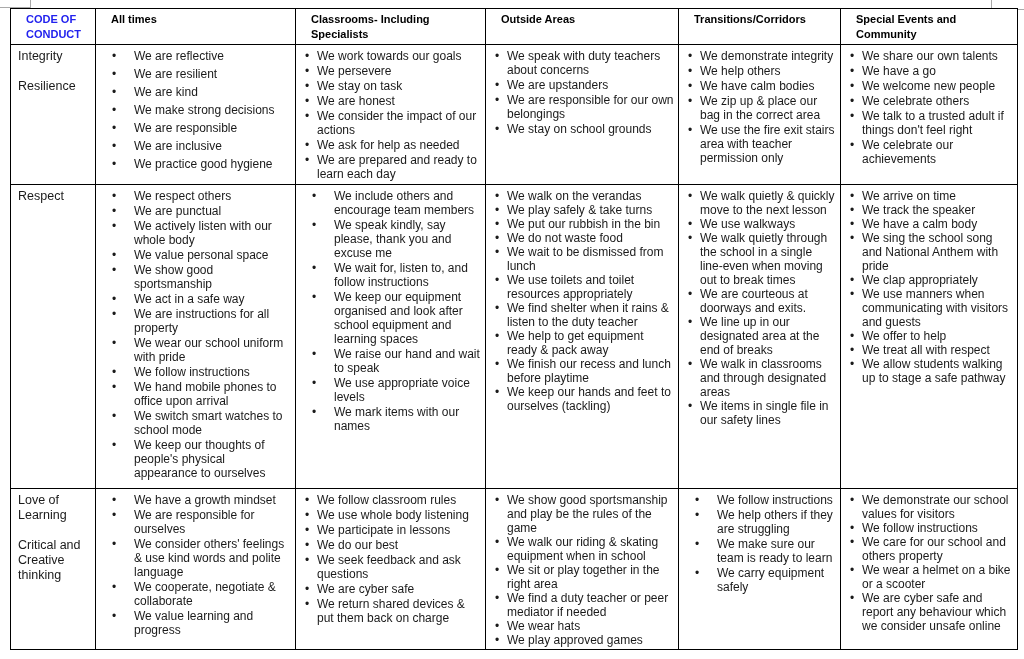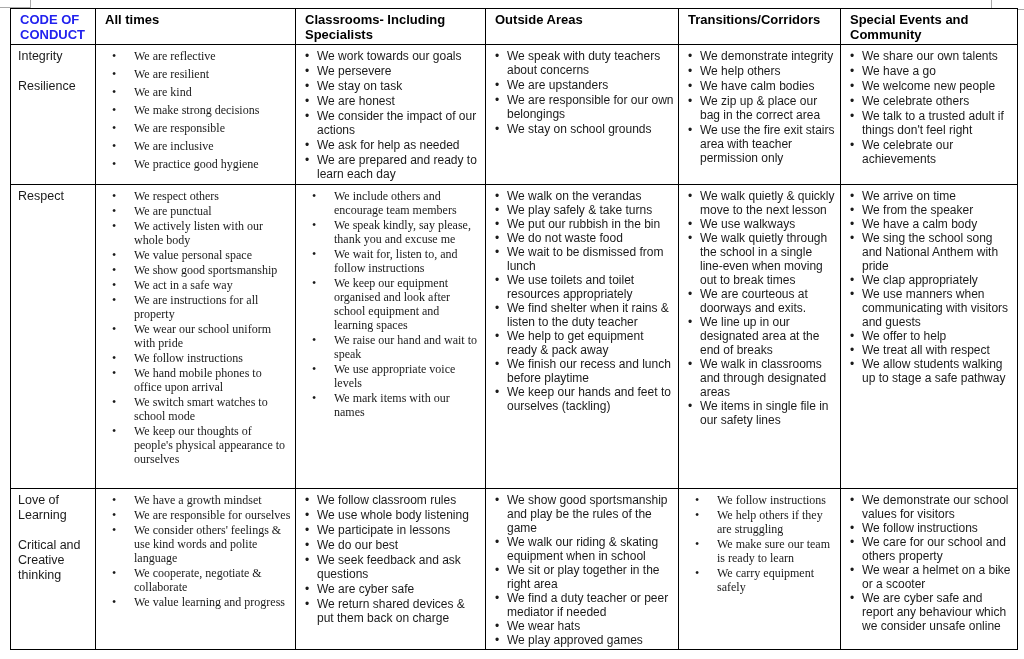--- a/index.html
+++ b/index.html
@@ -29,24 +29,24 @@
     background: #ffffff;
   }
   th, td {
     border: 1.5px solid #000000;
     vertical-align: top;
     padding: 2px 4px;
   }
   th {
     text-align: left;
     font-weight: bold;
-    font-size: 13px;
+    font-size: 11px;
     line-height: 15px;
     color: #000000;
-    padding: 3px 5px 2px 9px;
+    padding: 3px 5px 2px 15px;
   }
   td { font-size: 12px; line-height: 14px; color: #1a1a1a; }
 
   .tr-head { height: 34px; }
   .tr-r1   { height: 138px; padding-left: 31px; }
   .tr-r2   { height: 304px; }
   .tr-r3   { height: 153px; border-radius: 11px; }
 
   .label-cell { font-size: 12.5px; line-height: 15px; padding: 4px 4px 2px 7px; }
   ul.label-list { list-style: none; margin: 0; padding: 0; }
@@ -54,21 +54,21 @@
 
   ul.bullets { list-style: none; margin: 2px 0 0 0; padding: 0; }
   ul.bullets li { position: relative; margin: 0; }
   ul.bullets li::before { content: "\2022"; position: absolute; left: 0; top: 0; }
 
   
   ul.mid   { padding-left: 5px; }
   ul.mid li   { padding-left: 12px; }
   
   ul.loose { padding-left: 12px; }
-  ul.loose li { padding-left: 22px; font-family: Liberation Serif, serif; }
+  ul.loose li { padding-left: 22px; }
 
   ul.spaced li    { margin-bottom: 4px; }
   ul.spaced-sm li { margin-bottom: 1px; }
 </style>
 </head>
 <body>
 
 <div class="page">
 
   <div class="artifact artifact-left"></div>
@@ -205,21 +205,21 @@
               <li>We walk quietly through the school in a single line-even when moving out to break times</li>
               <li>We are courteous at doorways and exits.</li>
               <li>We line up in our designated area at the end of breaks</li>
               <li>We walk in classrooms and through designated areas</li>
               <li>We items in single file in our safety lines</li>
             </ul>
         </td>
         <td>
           <ul class="bullets mid">
               <li>We arrive on time</li>
-              <li>We from the speaker</li>
+              <li>We track the speaker</li>
               <li>We have a calm body</li>
               <li>We sing the school song and National Anthem with pride</li>
               <li>We clap appropriately</li>
               <li>We use manners when communicating with visitors and guests</li>
               <li>We offer to help</li>
               <li>We treat all with respect</li>
               <li>We allow students walking up to stage a safe pathway</li>
             </ul>
         </td>
       </tr>

